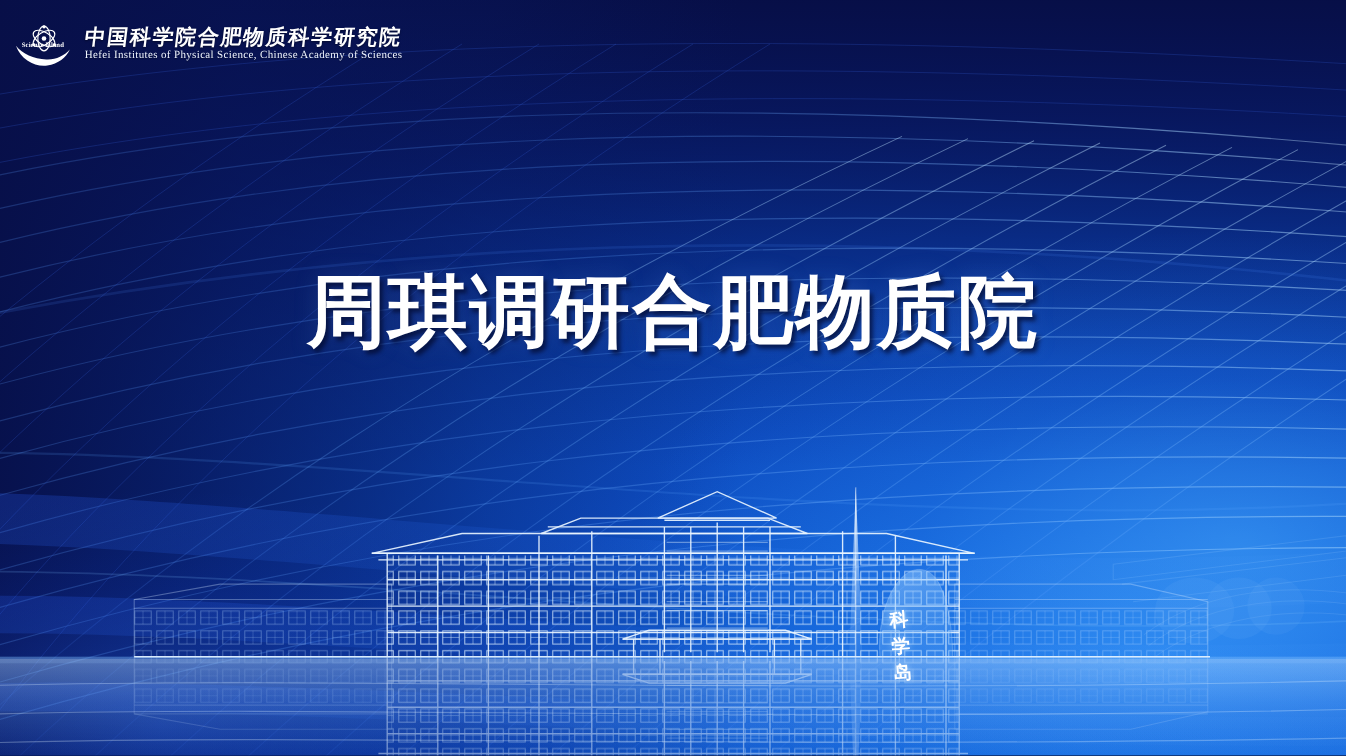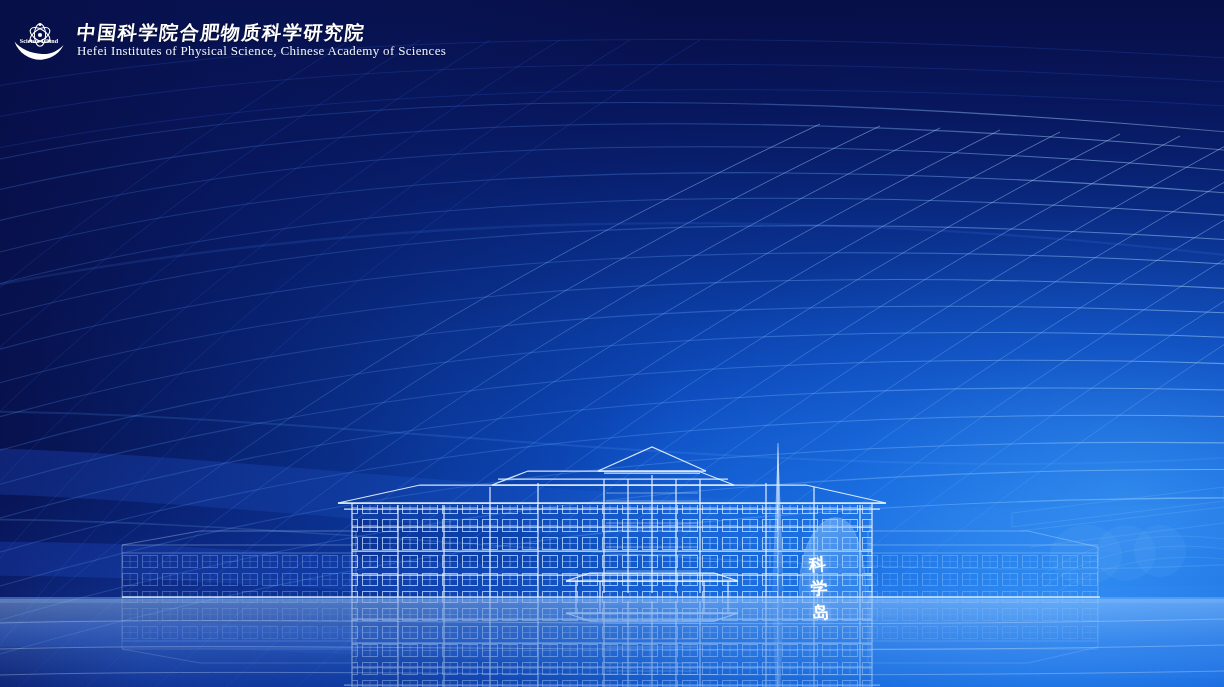--- a/index.html
+++ b/index.html
@@ -57,21 +57,21 @@
   .logo-text{display:flex;flex-direction:column;justify-content:center;gap:1px;}
   .logo-cn{
     font-family:"DejaVu Serif","Liberation Serif",serif;
     font-size:19px;font-weight:700;color:#ffffff;
     letter-spacing:1.6px;line-height:1.08;white-space:nowrap;
     text-shadow:0 1px 2px rgba(0,0,0,0.45);
     transform:skewX(-7deg);
   }
   .logo-en{
     font-family:"Liberation Serif","DejaVu Serif",serif;
-    font-size:13px;color:#eef4ff;letter-spacing:0.32px;
+    font-size:10px;color:#eef4ff;letter-spacing:0.32px;
     white-space:nowrap;line-height:1.1;
     text-shadow:0 1px 1px rgba(0,0,0,0.4);
   }
 
   
   #title{
     position:absolute;left:0;right:0;top:247px;
     text-align:center;
     font-family:"DejaVu Sans","Liberation Sans",sans-serif;
     font-size:72px;font-weight:700;color:#ffffff;
@@ -201,20 +201,21 @@
         <path d="M2.5,23.5 C7,36.5 20,43 31,41.5 C41,40 48,34.5 51.5,27 C46,33 38.5,36.5 30,36 C18.5,35.2 8.5,31 2.5,23.5 Z" fill="#ffffff"></path>
         <text x="27" y="24.6" font-family="Liberation Serif, serif" font-size="6.1" font-weight="700" fill="#ffffff" text-anchor="middle" letter-spacing="0.1">Science Island</text>
       </svg>
     </span>
     <span class="logo-text">
       <span class="logo-cn">中国科学院合肥物质科学研究院</span>
       <span class="logo-en">Hefei Institutes of Physical Science, Chinese Academy of Sciences</span>
     </span>
   </div>
 
+  <div id="title">周琪调研合肥物质院</div>
 
   <div id="illustration">
     <svg viewBox="0 0 1224 260" xmlns="http://www.w3.org/2000/svg">
       <defs>
         <linearGradient id="refl" x1="0" y1="0" x2="0" y2="1">
           <stop offset="0" stop-color="#ffffff" stop-opacity="0.34"></stop>
           <stop offset="0.45" stop-color="#cfe6ff" stop-opacity="0.14"></stop>
           <stop offset="1" stop-color="#9cc8ff" stop-opacity="0"></stop>
         </linearGradient>
         <linearGradient id="spireG" x1="0" y1="0" x2="0" y2="1">

